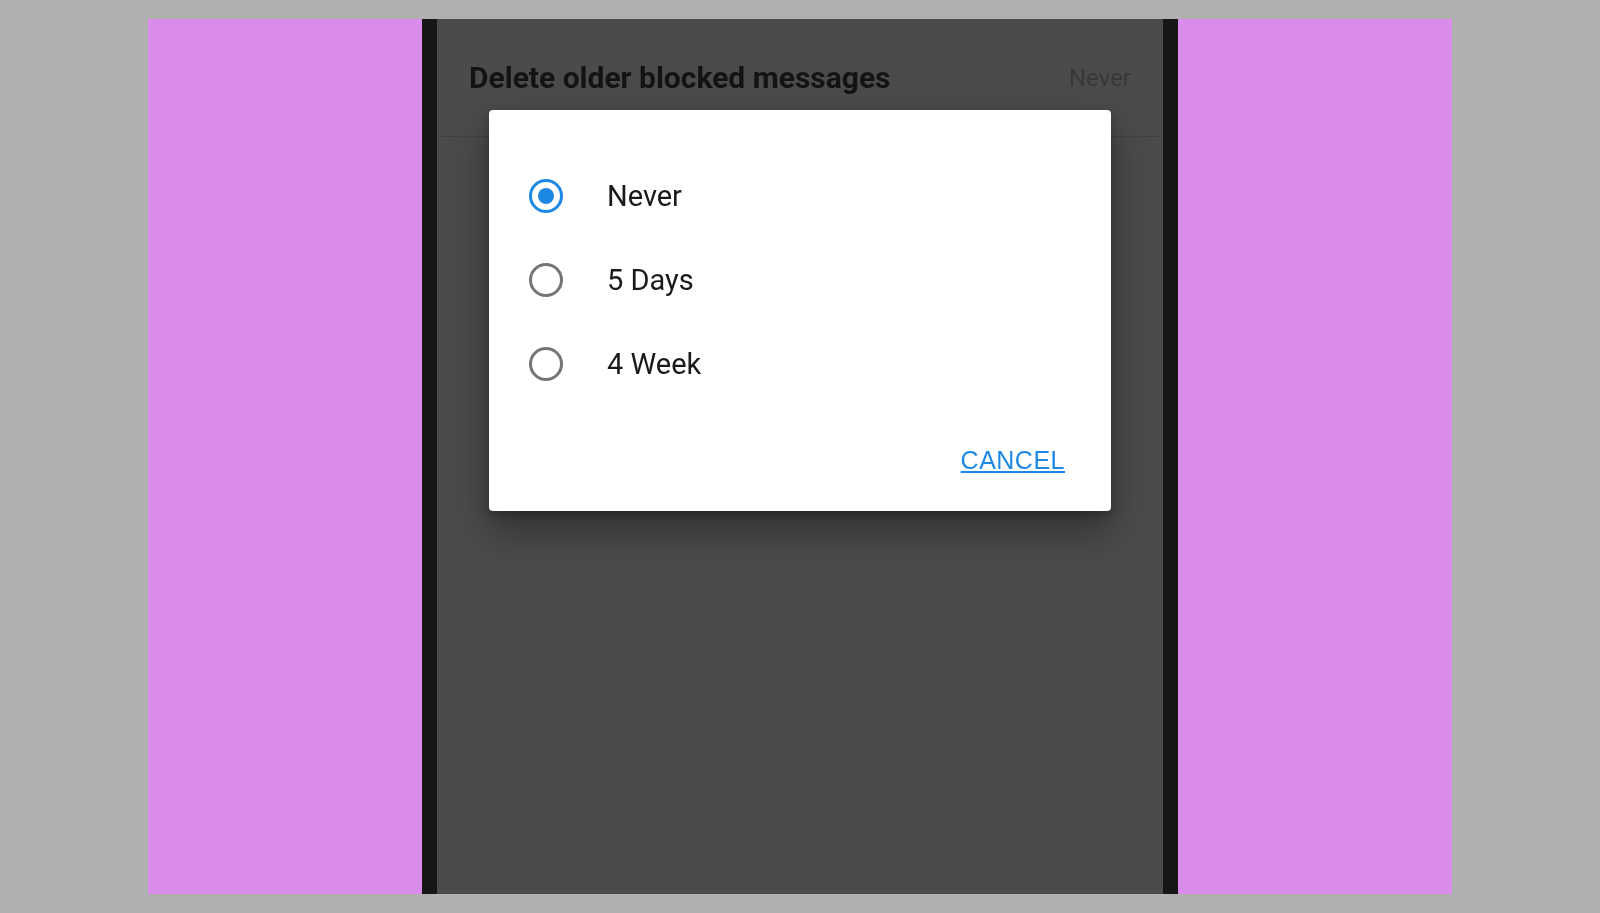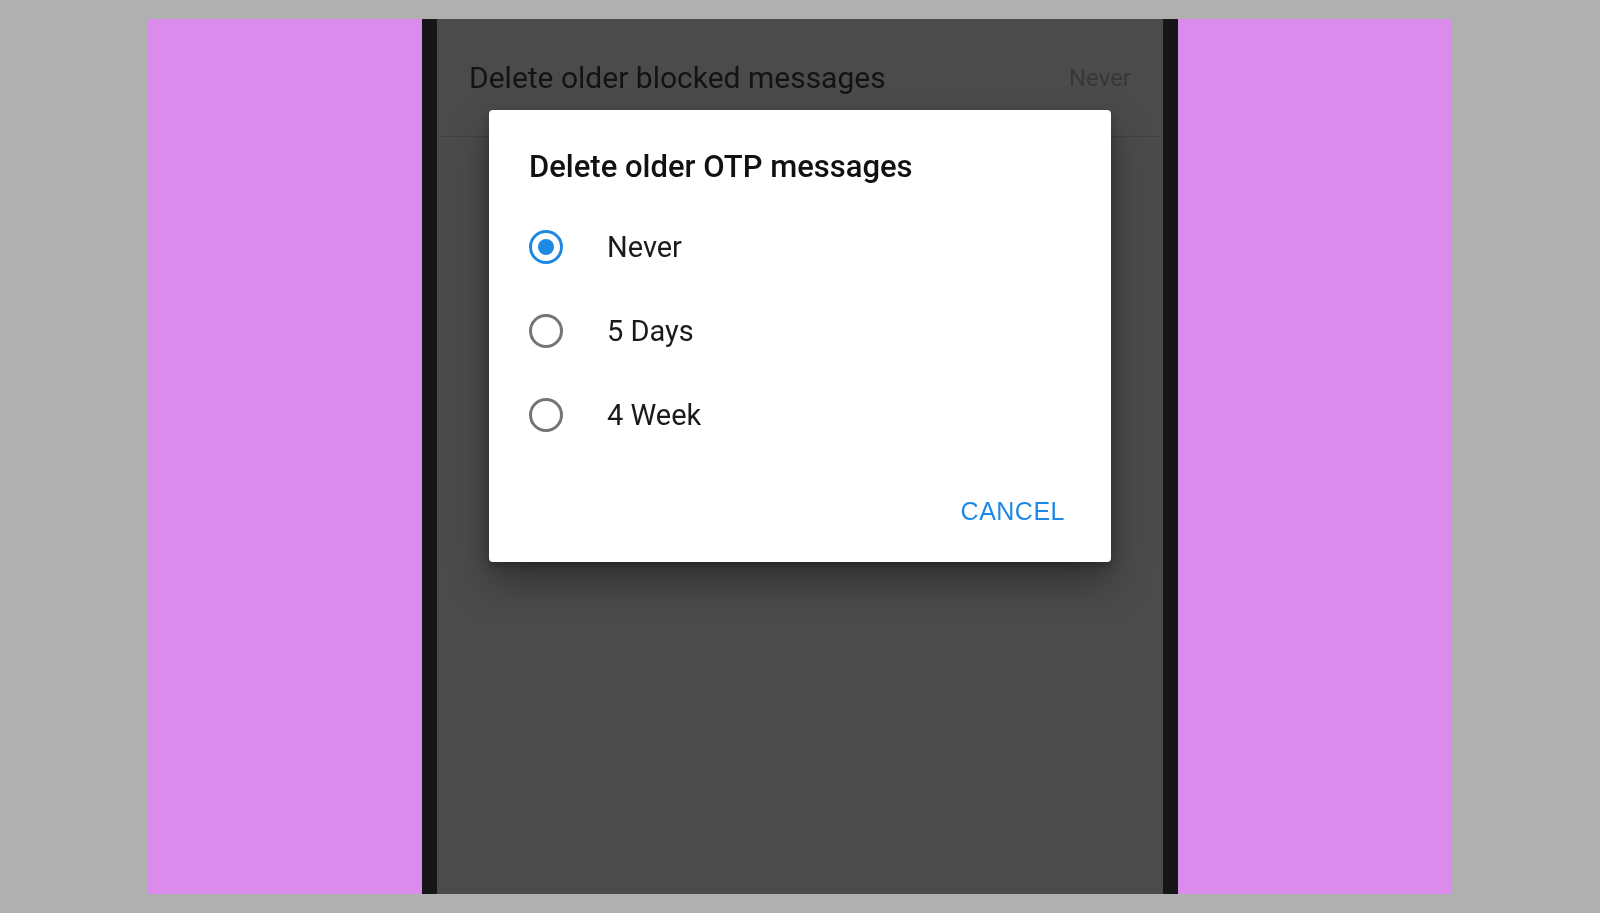--- a/index.html
+++ b/index.html
@@ -41,21 +41,21 @@
     height: 118px;
     padding: 0 32px;
     display: flex;
     align-items: center;
     justify-content: space-between;
     border-bottom: 1px solid rgba(0,0,0,0.12);
   }
   .settings-title {
     font-size: 30px;
     color: #1f1f1f;
-    font-weight: 400;
+    font-weight: 700;
   }
   .settings-value {
     font-size: 24px;
     color: #5a5a5a;
   }
   
   .scrim {
     position: absolute; inset: 0;
     background: rgba(0,0,0,0.38);
   }
@@ -120,39 +120,39 @@
   }
   .cancel-btn {
     background: none;
     border: none;
     color: #1e88e5;
     font-size: 25px;
     font-weight: 500;
     letter-spacing: 0.5px;
     cursor: pointer;
     padding: 8px 6px;
+    text-decoration: underline;
   }
 </style>
 </head>
 <body>
 
 <div class="outer">
   <div class="purple">
     <div class="phone">
       <div class="phone-inner">
 
         <div class="settings-row">
           <span class="settings-title">Delete older blocked messages</span>
           <span class="settings-value">Never</span>
         </div>
 
         <div class="scrim"></div>
 
         <div class="dialog">
-          <div class="dialog-title">Delete older OTP messages</div>
 
           <div class="options">
 
             <div class="option">
               <span class="radio selected">
                 <span class="ring"></span>
                   <span class="dot"></span>
               </span>
               <span class="option-label">Never</span>
             </div>

